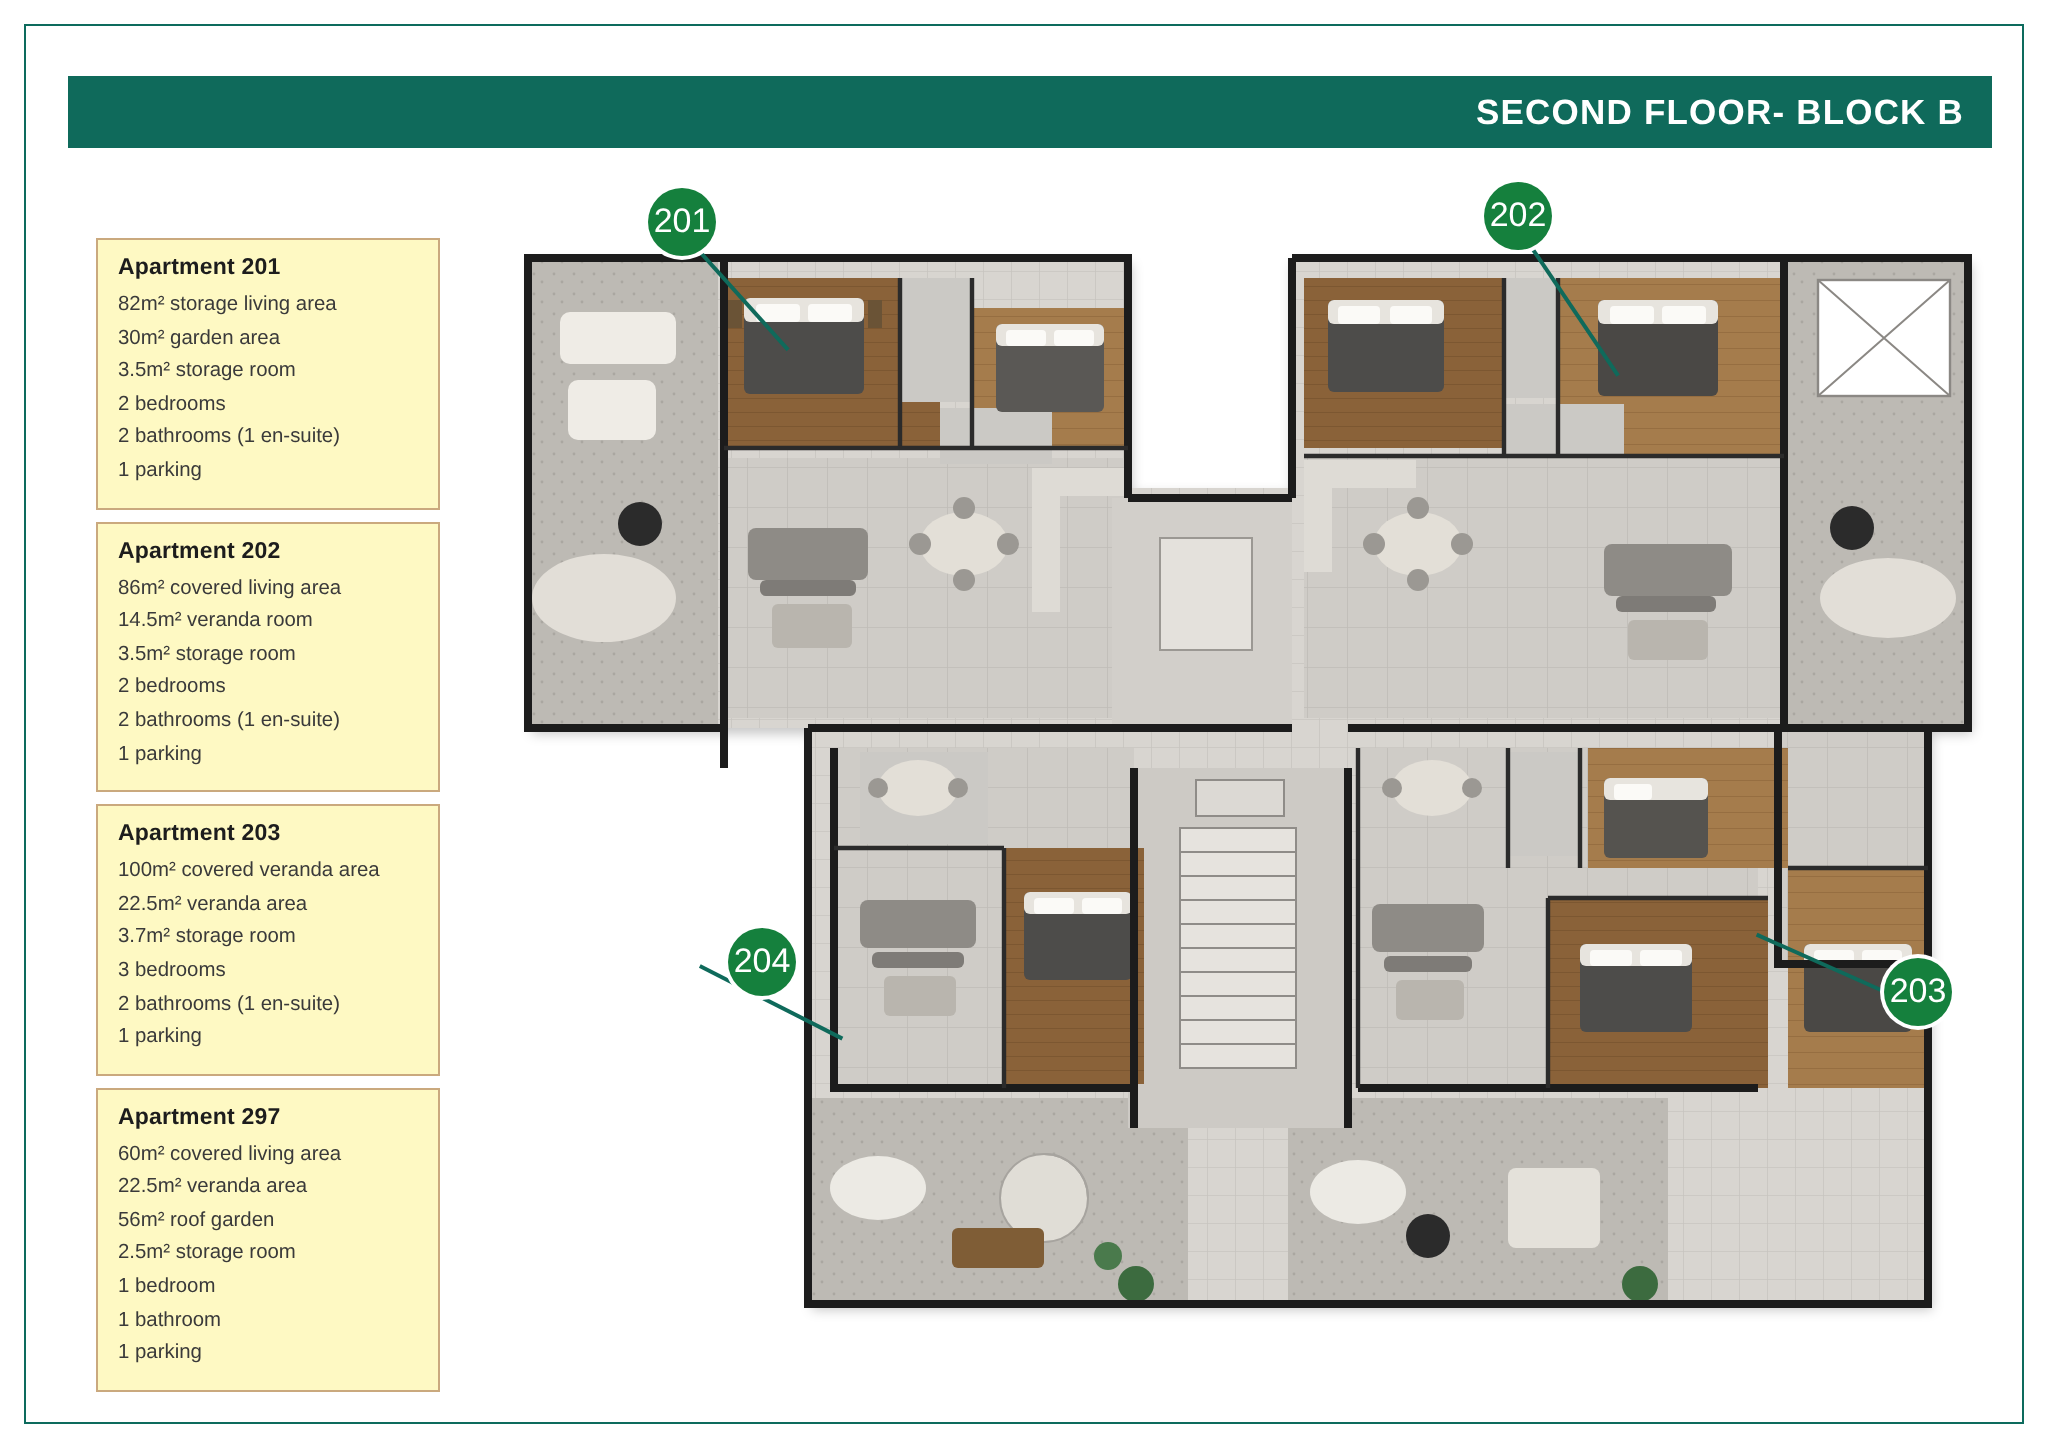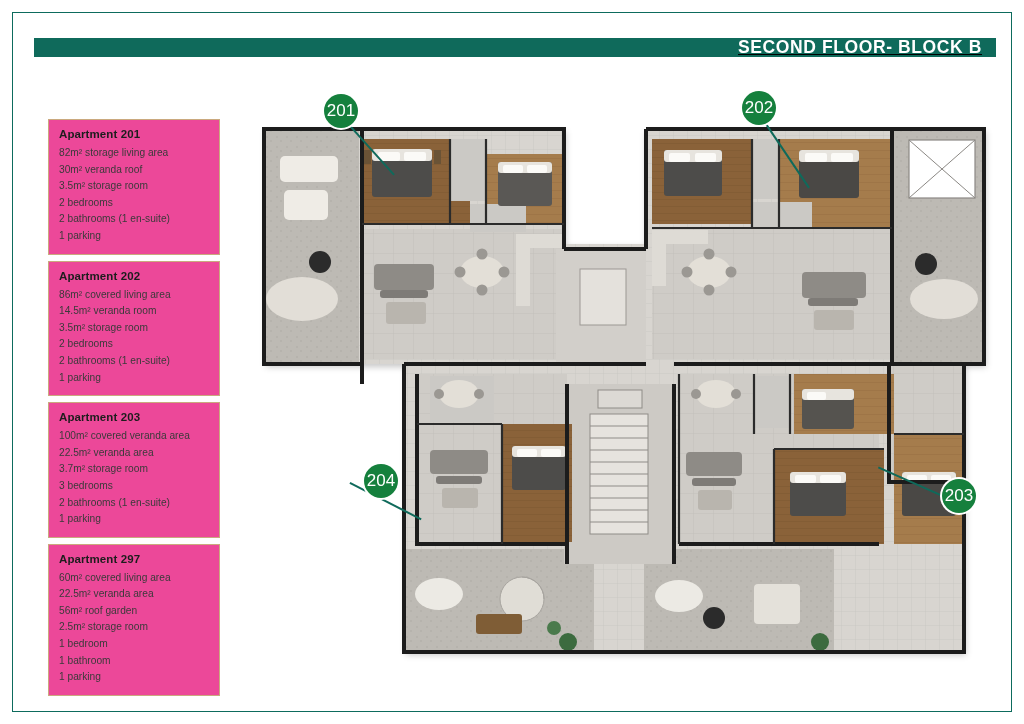--- a/index.html
+++ b/index.html
@@ -27,49 +27,48 @@
     border: 1.5px solid #0d6b5d;
     box-sizing: border-box;
   }
 
   
   #header-bar {
     position: absolute;
     left: 30px;
     top: 34px;
     width: 962px;
-    height: 19px;
+    height: 36px;
     background: #0f6a5b;
     display: flex;
     align-items: center;
     justify-content: flex-end;
     box-sizing: border-box;
     padding-right: 14px;
-    text-decoration: underline;
   }
   #header-title {
     color: #ffffff;
     font-size: 17.5px;
     font-weight: bold;
     letter-spacing: 0.6px;
   }
 
   
   #legend {
     position: absolute;
     left: 44px;
     top: 115px;
     width: 172px;
   }
   .legend-card {
     border: 1px solid #caa97e;
     box-sizing: border-box;
     padding: 8px 10px 9px 10px;
     margin-bottom: 6px;
-    background: #ec4899;
+    background: #fef9c3;
   }
   .legend-title {
     font-size: 11.5px;
     font-weight: bold;
     color: #1d1d1d;
     margin-bottom: 5px;
     letter-spacing: 0.1px;
   }
   .legend-line {
     font-size: 10.2px;
@@ -123,21 +122,21 @@
 
   <div id="header-bar">
     <div id="header-title">SECOND FLOOR- BLOCK B</div>
   </div>
 
   <div id="legend">
 
     <div class="legend-card">
       <div class="legend-title">Apartment 201</div>
       <div class="legend-line">82m² storage living area</div>
-      <div class="legend-line">30m² veranda roof</div>
+      <div class="legend-line">30m² garden area</div>
       <div class="legend-line">3.5m² storage room</div>
       <div class="legend-line">2 bedrooms</div>
       <div class="legend-line">2 bathrooms (1 en-suite)</div>
       <div class="legend-line">1 parking</div>
     </div>
 
     <div class="legend-card">
       <div class="legend-title">Apartment 202</div>
       <div class="legend-line">86m² covered living area</div>
       <div class="legend-line">14.5m² veranda room</div>

